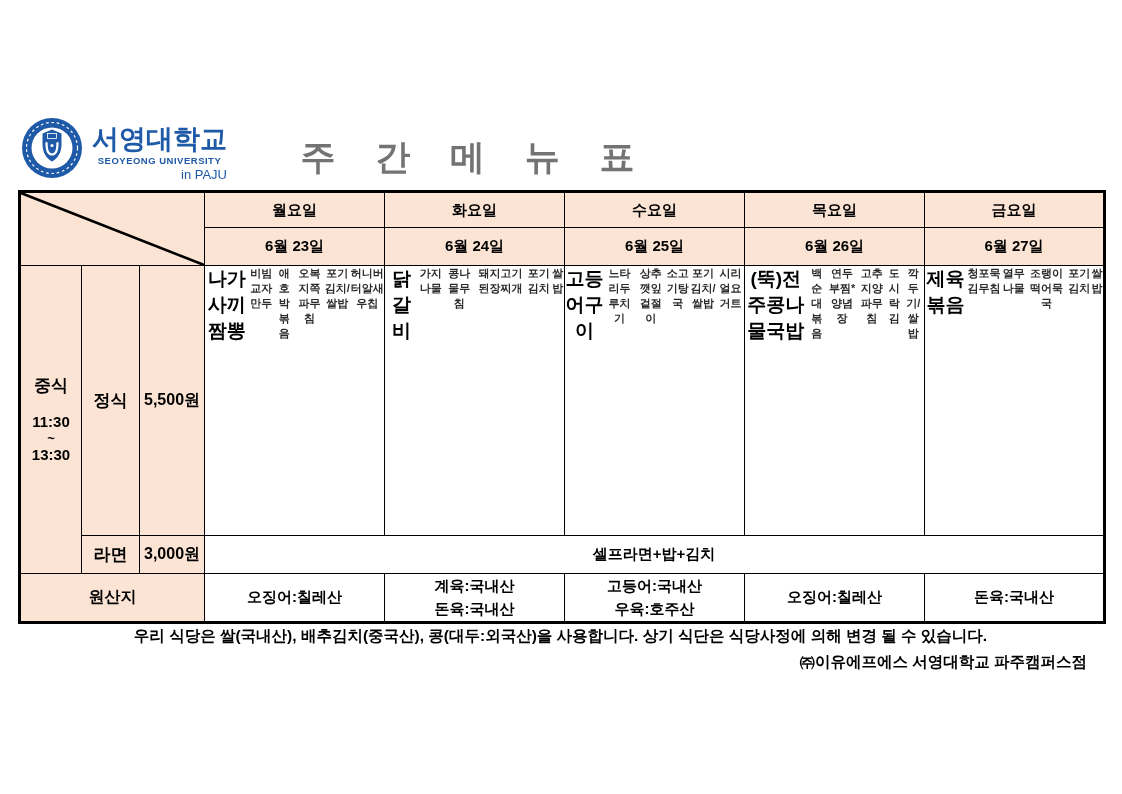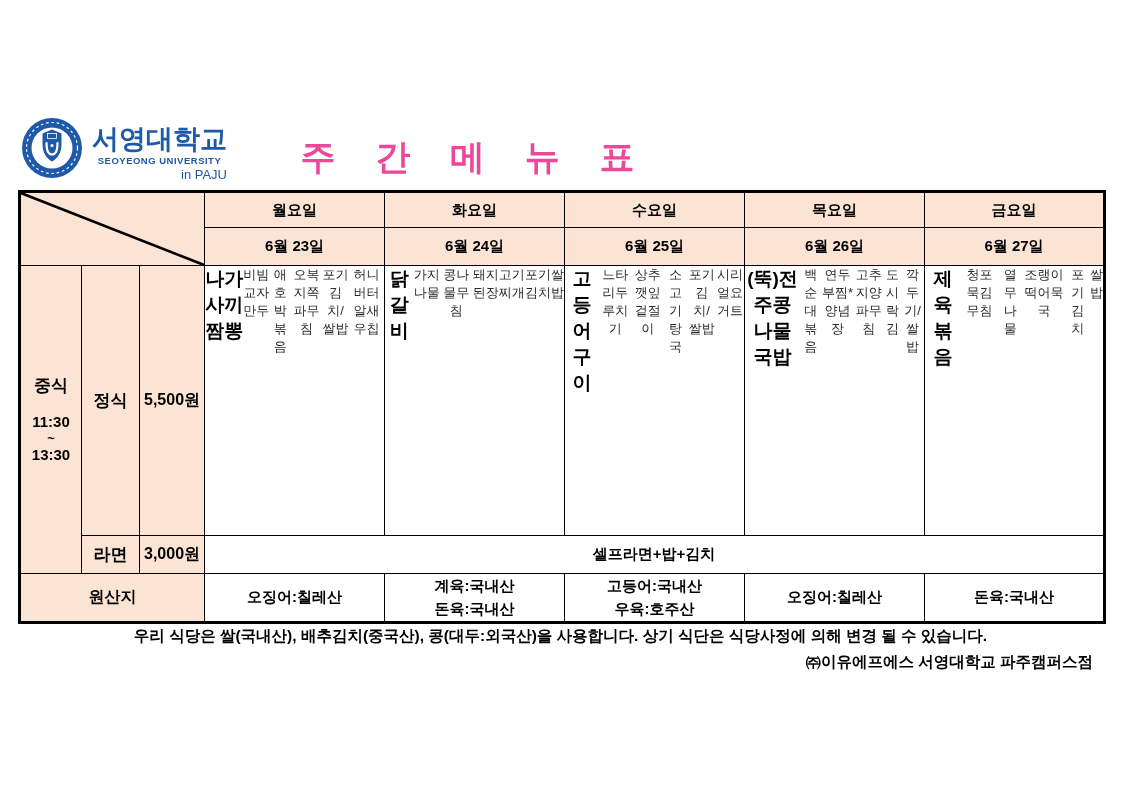--- a/index.html
+++ b/index.html
@@ -8,21 +8,21 @@
 
   
   .logo { position: absolute; left: 20px; top: 116px; display: flex; align-items: flex-start; gap: 8px; }
   .seal { width: 64px; height: 64px; display: block; }
   .logo-text { display: flex; flex-direction: column; align-items: flex-end; margin-top: 10px; }
   .logo-ko { font-size: 27px; font-weight: bold; color: #1f5aa8; letter-spacing: 0px; line-height: 1.0; }
   .logo-en { font-size: 9.5px; font-weight: bold; color: #1f5aa8; letter-spacing: 0.5px; margin-top: 2px; align-self: stretch; text-align: center; }
   .logo-campus { font-size: 13px; font-weight: normal; color: #1f5aa8; margin-top: 1px; }
 
   
-  .title { position: absolute; left: 0; top: 134px; width: 938px; text-align: center; font-size: 35px; font-weight: bold; letter-spacing: 15px; color: #ec4899; padding-left: 12px; }
+  .title { position: absolute; left: 0; top: 134px; width: 938px; text-align: center; font-size: 35px; font-weight: bold; letter-spacing: 15px; color: #737373; padding-left: 12px; }
 
   
   table.menu { position: absolute; left: 18px; top: 190px; width: 1085px; border-collapse: collapse; table-layout: fixed; border: 3px solid #000; }
   table.menu td { border: 1.5px solid #000; text-align: center; vertical-align: middle; padding: 0; }
   .peach { background: #fbe4d4; }
   .r-day    { height: 36px; }
   .r-date   { height: 38px; }
   .r-menu   { height: 269px; }
   .r-ramyeon{ height: 38px; }
   .r-origin { height: 49px; }
@@ -33,30 +33,30 @@
 
   .side-label { font-size: 17px; font-weight: bold; }
   .time-cell .t-label { font-size: 17px; font-weight: bold; margin-bottom: 16px; }
   .time-cell .t-line  { font-size: 15px; font-weight: bold; line-height: 1.25; }
   .time-cell .t-tilde { font-size: 13px; font-weight: bold; line-height: 1.1; }
   .price-cell { font-size: 16px; font-weight: bold; margin-left: 15px; }
 
   .menu-cell { vertical-align: top; }
   .menu-flex { display: flex; flex-direction: row; justify-content: space-around; height: 269px; }
   .main-dish { font-size: 19px; font-weight: bold; color: #000; }
-  .menu-item { font-size: 13px; font-weight: 400; color: #2b2b2b; }
+  .menu-item { font-size: 11px; font-weight: 700; color: #2b2b2b; }
 
   .ramyeon-content { font-size: 15px; font-weight: bold; }
   .origin-cell { font-size: 15px; font-weight: bold; line-height: 1.5; }
   .origin-cell div:empty { display: none; }
   .origin-label { font-size: 16px; font-weight: bold; }
 
   
   .footer-notice { position: absolute; left: 18px; top: 626px; width: 1085px; text-align: center; font-size: 15.5px; font-weight: bold; color: #000; }
-  .footer-company { position: absolute; left: 8px; top: 652px; width: 1085px; text-align: right; font-size: 15.5px; font-weight: bold; color: #000; }
+  .footer-company { position: absolute; left: 2px; top: 652px; width: 1085px; text-align: right; font-size: 15.5px; font-weight: bold; color: #000; }
 </style>
 </head>
 <body>
 
 <div class="page">
 
   <div class="logo">
     <svg class="seal" viewBox="0 0 64 64" aria-hidden="true">
       <circle cx="32" cy="32" r="30" fill="#1f5aa8"></circle>
       <circle cx="32" cy="32" r="25.5" fill="none" stroke="#ffffff" stroke-width="1.2" stroke-dasharray="2.6 2.8"></circle>

